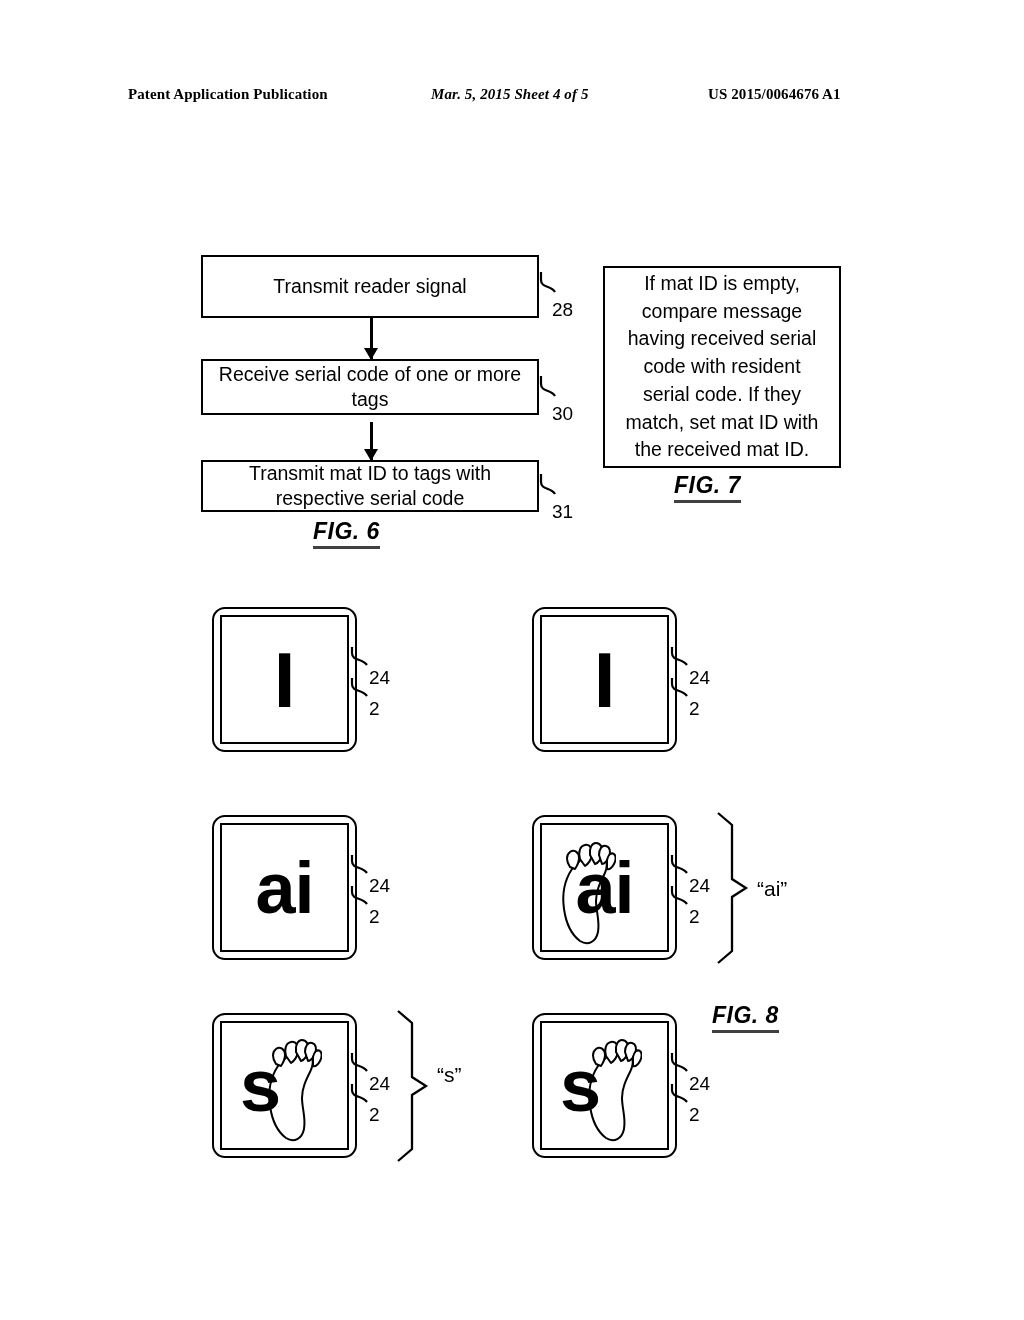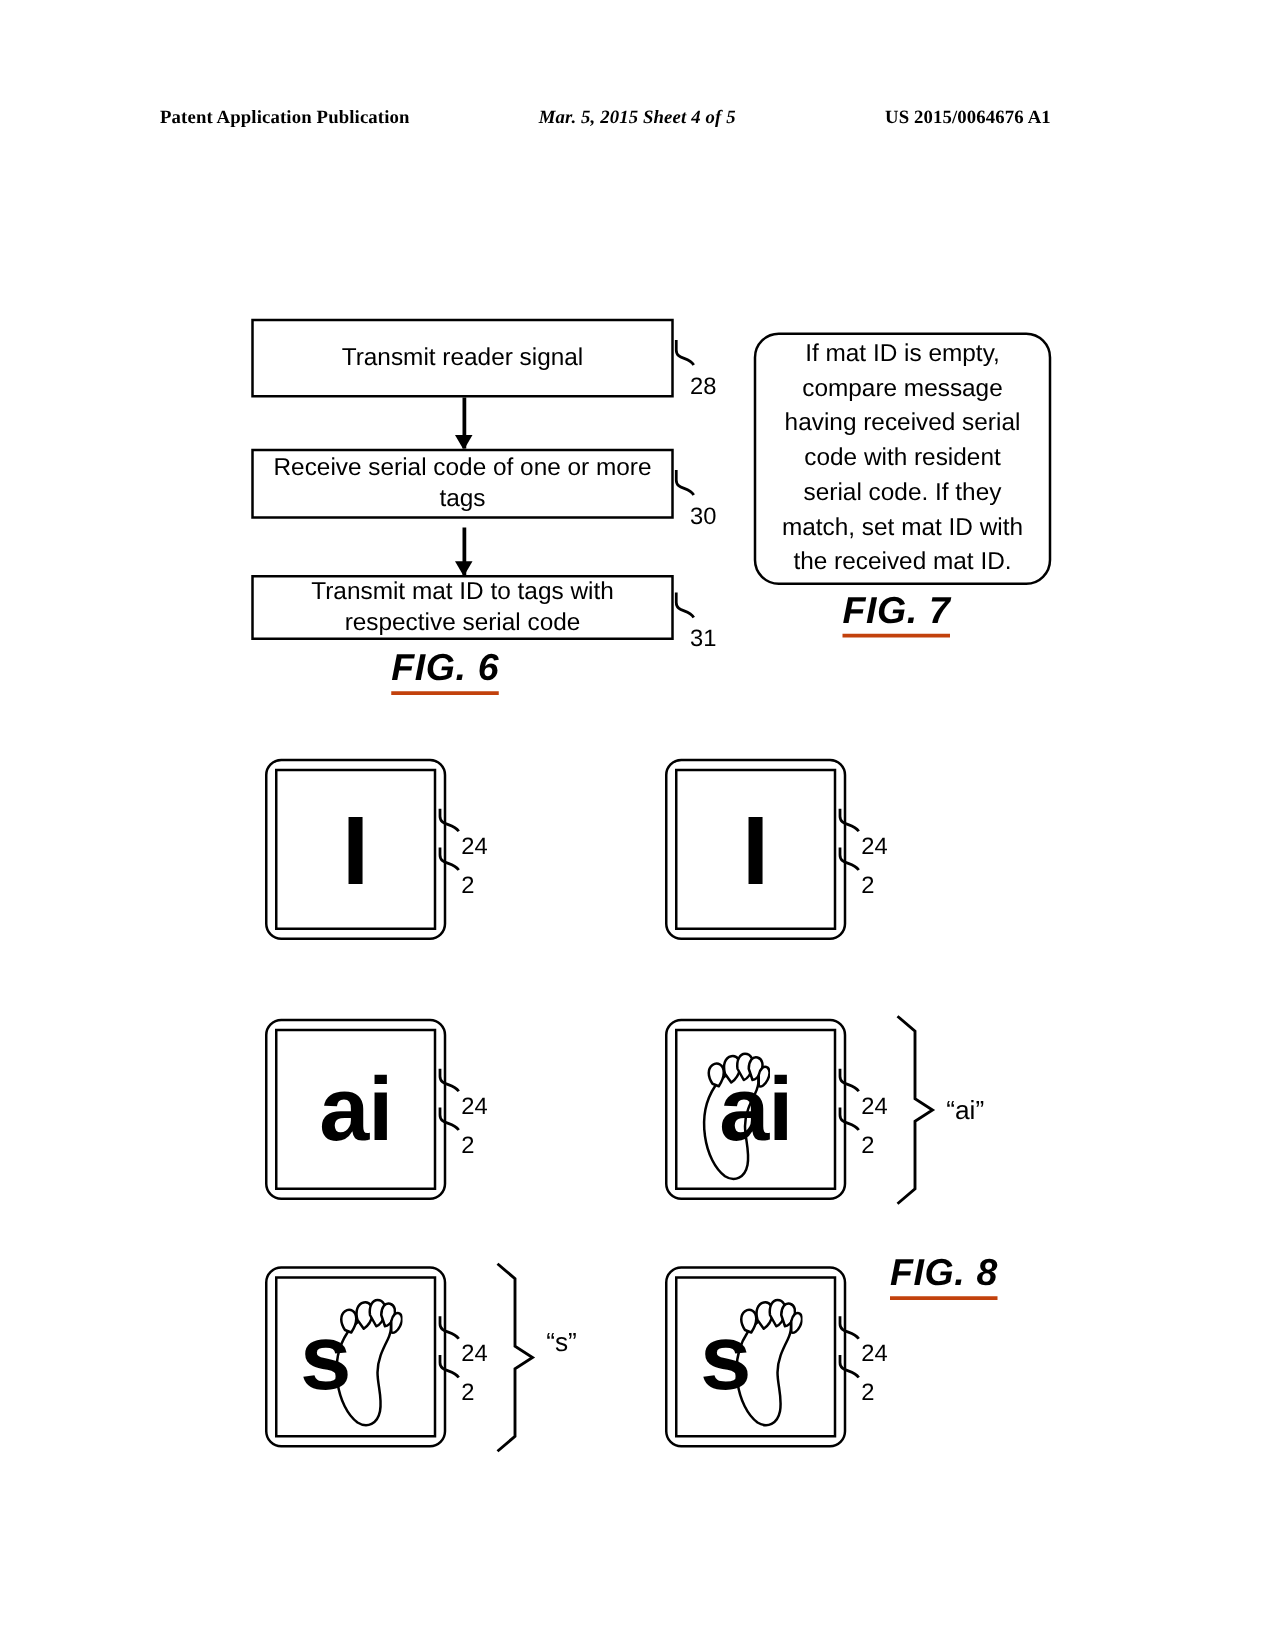--- a/index.html
+++ b/index.html
@@ -33,23 +33,23 @@
   .hdr-left   { position: absolute; left: 0px;   top: 0px; }
   .hdr-mid    { position: absolute; left: 303px; top: 0px; font-style: italic; }
   .hdr-right  { position: absolute; left: 580px; top: 0px; }
 
   
   .fig-caption {
     position: absolute;
     font-family: "Liberation Sans", sans-serif;
     font-style: italic;
     font-weight: bold;
-    font-size: 30px;
+    font-size: 23px;
     letter-spacing: 0.5px;
-    border-bottom: 3px solid #c2410c;
+    border-bottom: 3px solid #404040;
     padding-bottom: 1px;
     white-space: nowrap;
   }
 
   
   .flow-box {
     position: absolute;
     box-sizing: border-box;
     border: 2.5px solid #000;
     background: #fff;
@@ -187,21 +187,21 @@
   </div>
   <svg class="leader-svg" style="left:539px; top:474px; width:22px; height:30px;" viewBox="0 0 22 30">
     <path d="M2,0 L2,8 C2,16 12,13 16,20" fill="none" stroke="#000" stroke-width="2.2"></path>
   </svg>
   <div class="ref-num" style="left:552px; top:488px;">31</div>
 
   <div class="fig-caption" style="left:313px; top:518px;">FIG. 6</div>
 </div>
 
 <div>
-  <div class="note-box" style="left:603px; top:266px; width:238px; height:202px;border-radius:20px;">
+  <div class="note-box" style="left:603px; top:266px; width:238px; height:202px;">
     <span>If mat ID is empty, compare message having received serial code with resident serial code.  If they match, set mat ID with the received mat ID.</span>
   </div>
   <div class="fig-caption" style="left:674px; top:472px;">FIG. 7</div>
 </div>
 
 <div>
 
   <div class="tile" id="tile-r1c1" style="left:212px; top:607px;">
     <div class="tile-inner">
       <div class="tile-glyph glyph-I">I</div>

